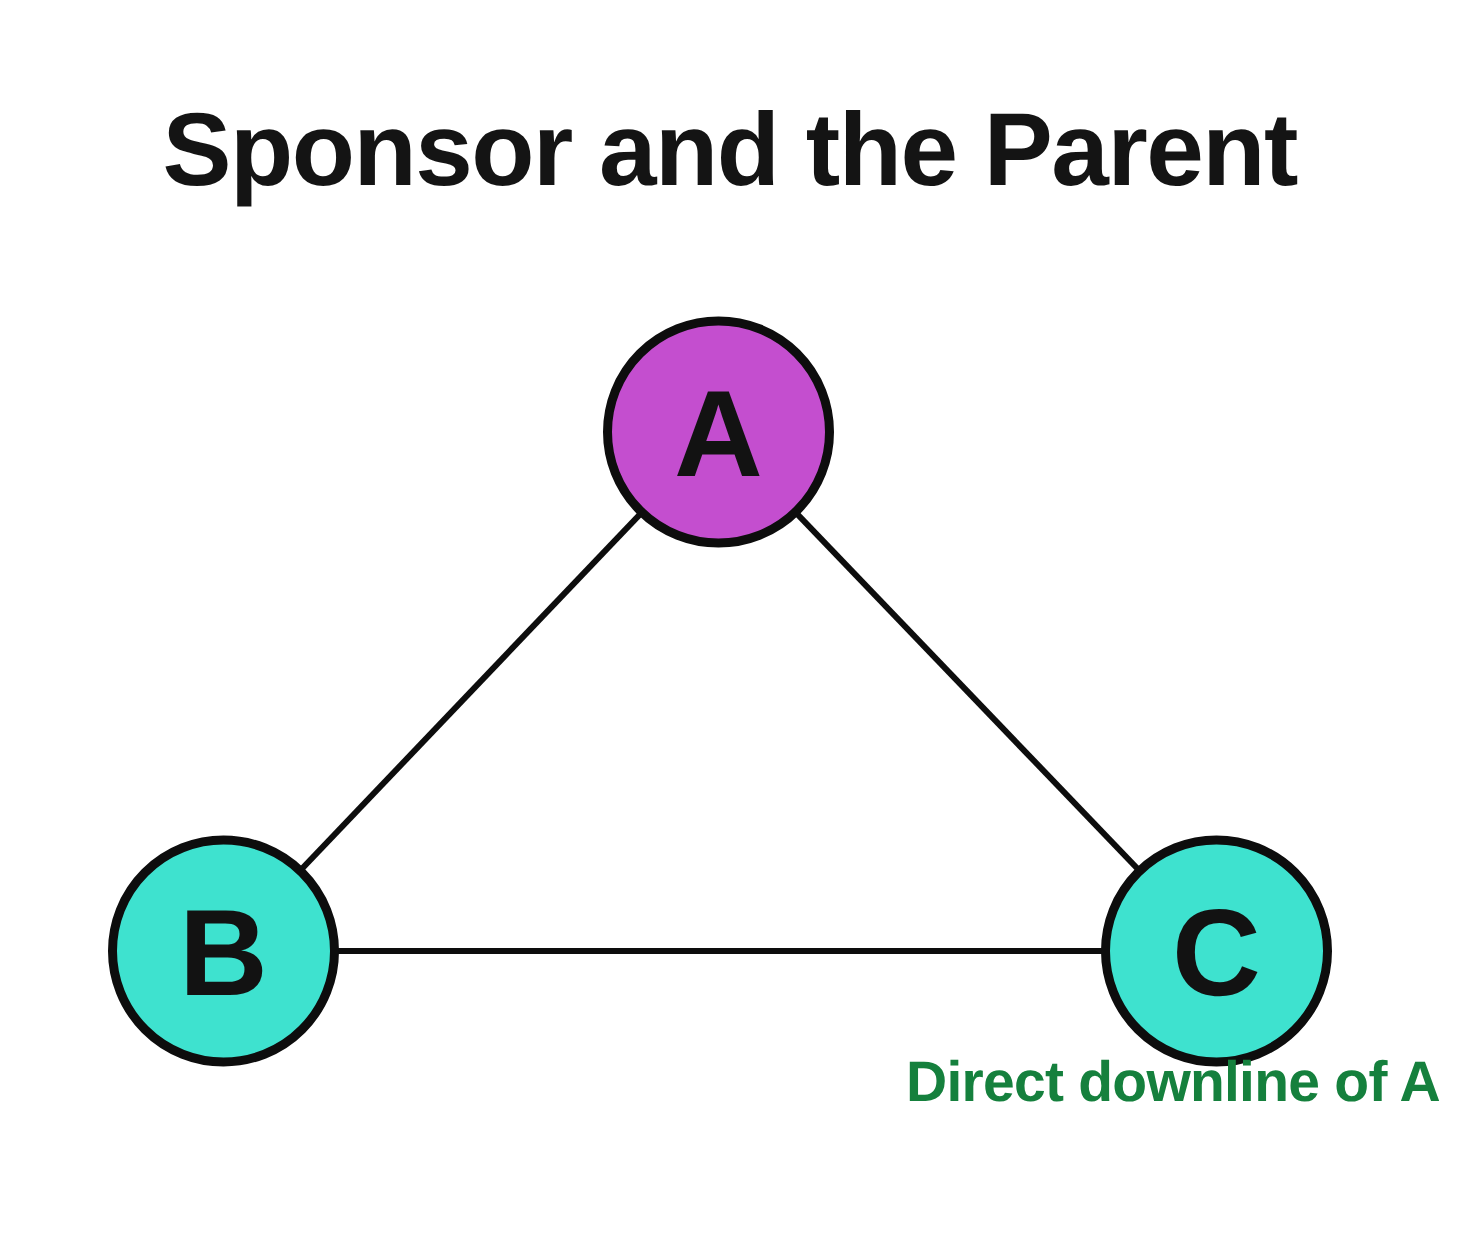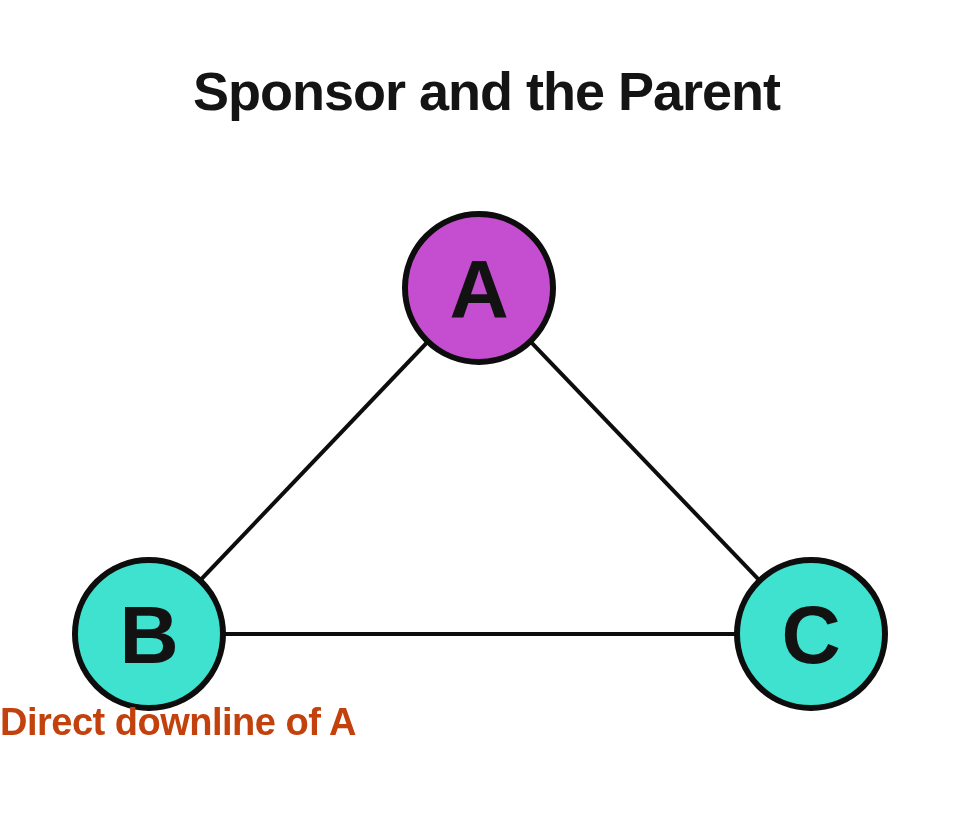--- a/index.html
+++ b/index.html
@@ -14,37 +14,37 @@
     background: #ffffff;
     overflow: hidden;
     font-family: "Liberation Sans", "DejaVu Sans", sans-serif;
   }
   .diagram-title {
     position: absolute;
     top: 62px;
     left: 0;
     width: 973px;
     text-align: center;
-    font-size: 54px;
+    font-size: 69px;
     font-weight: 700;
     letter-spacing: -1px;
     color: #141414;
     line-height: 1.1;
     user-select: none;
   }
   .diagram-caption {
     position: absolute;
     top: 702px;
     left: 0;
     width: 960px;
-    text-align: left;
+    text-align: right;
     font-size: 38px;
     font-weight: 700;
     letter-spacing: -0.5px;
-    color: #c2410c;
+    color: #15803d;
     line-height: 1.1;
     user-select: none;
   }
   svg.diagram {
     position: absolute;
     top: 0;
     left: 0;
   }
   svg .edge-line {
     stroke: #0d0d0d;

